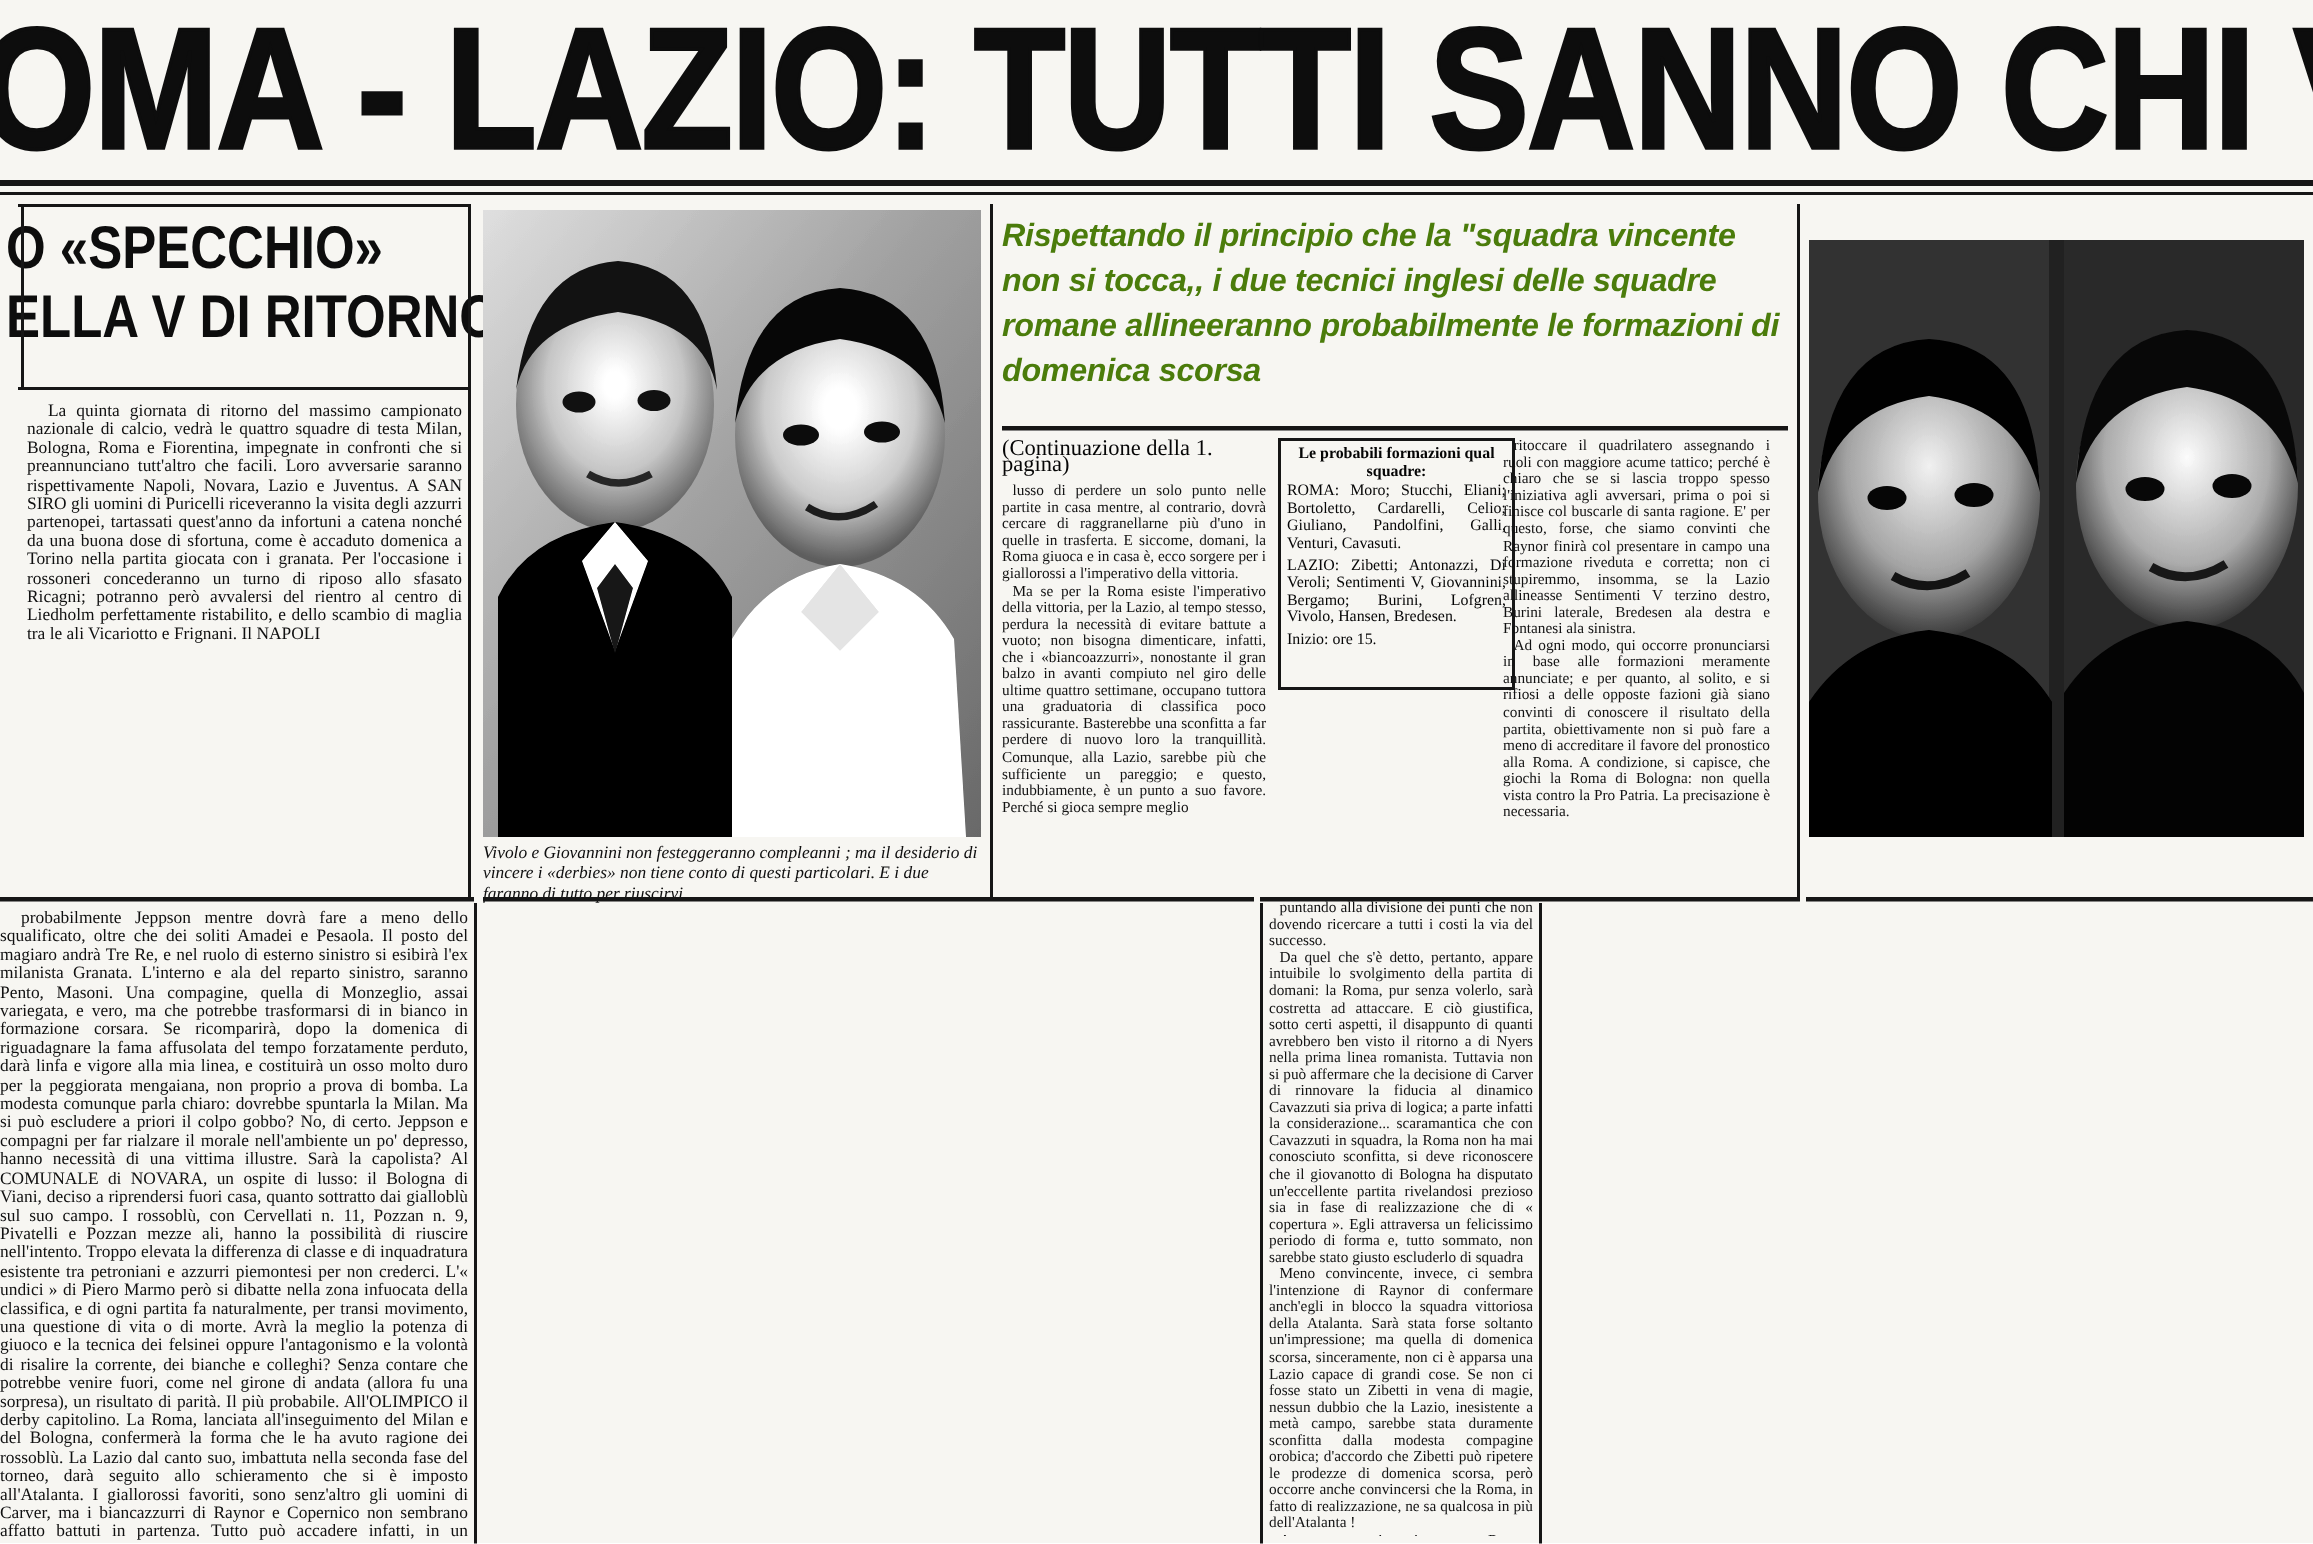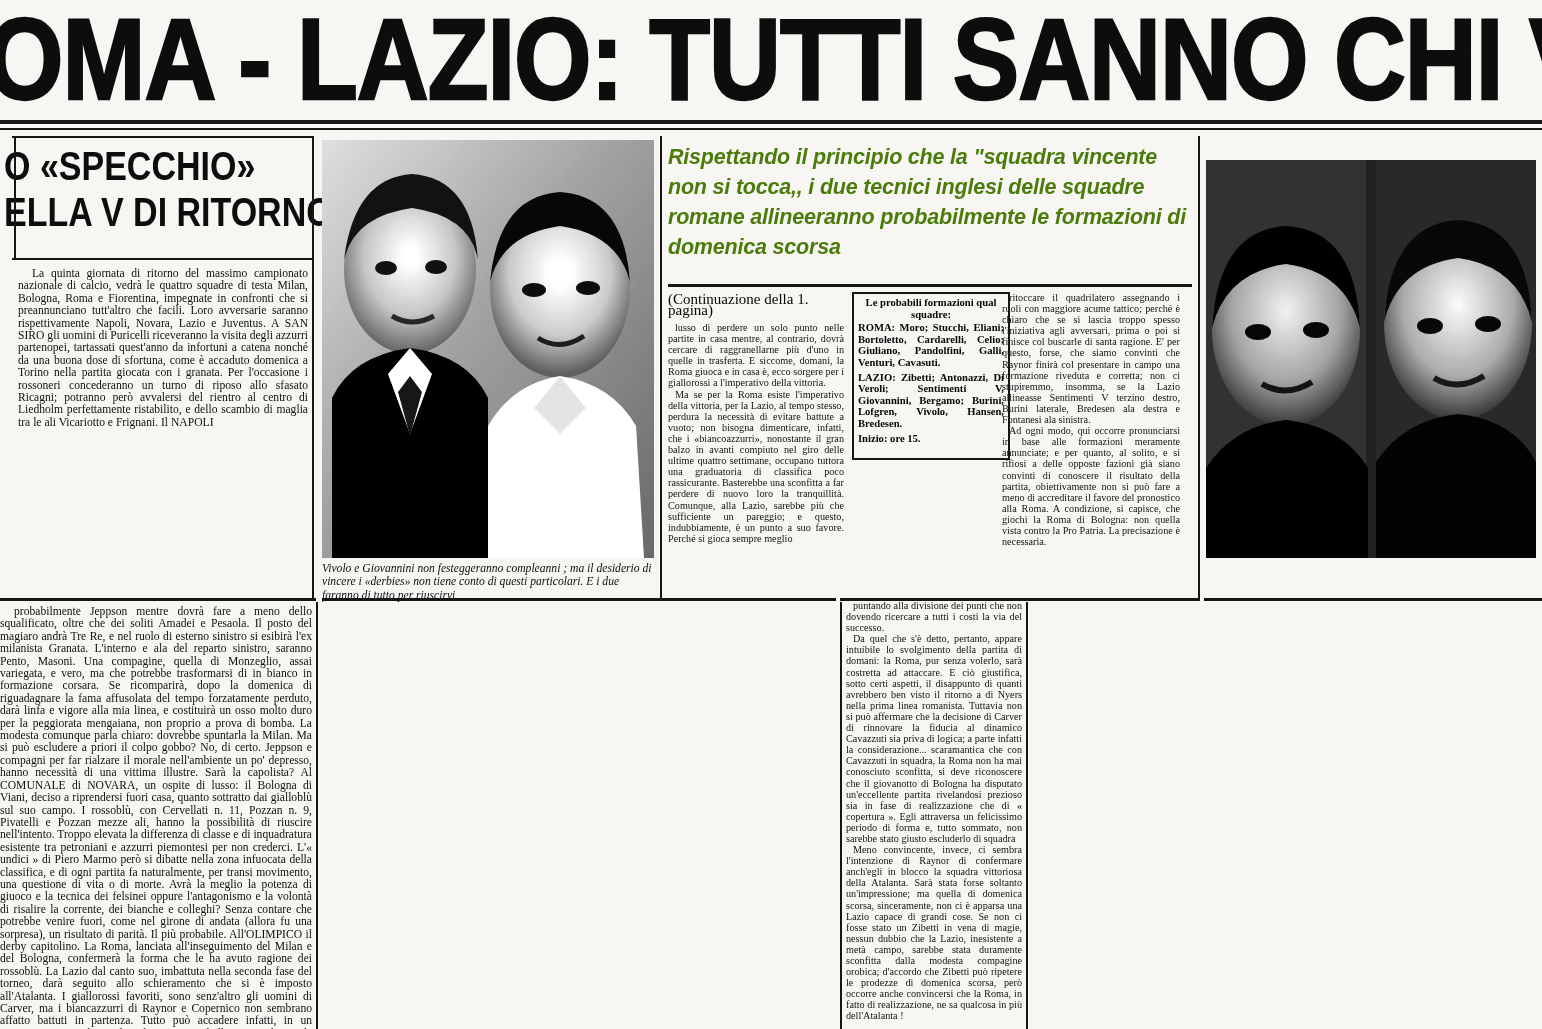--- a/index.html
+++ b/index.html
@@ -95,21 +95,21 @@
     background:#f2f1ee;
   }
   .fbox .t{
     font-family:"Liberation Serif", serif;
     font-weight:bold;font-size:10.6px;line-height:11.6px;text-align:center;
     margin-bottom:2px;
   }
   .fbox .e{
     font-family:"Liberation Serif", serif;
     font-size:10.6px;line-height:11.6px;text-align:justify;
-    font-weight:bold;margin-bottom:3px;
+    font-weight:normal;margin-bottom:3px;
   }
   .contin{
     position:absolute;left:668px;top:294px;width:176px;
     font-family:"Liberation Serif", serif;
     font-size:15px;line-height:11.4px;
   }
 </style>
 </head>
 <body>
 

